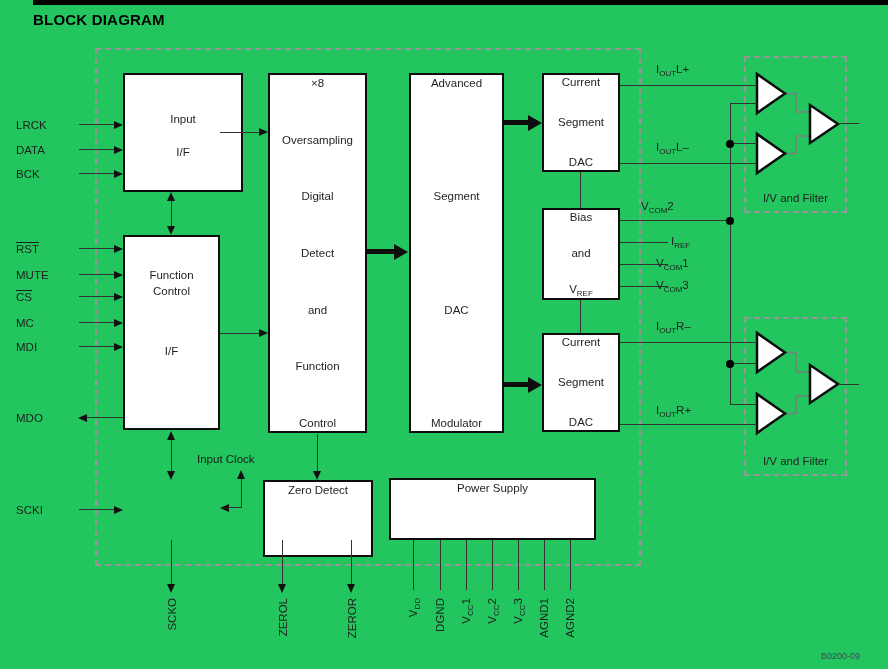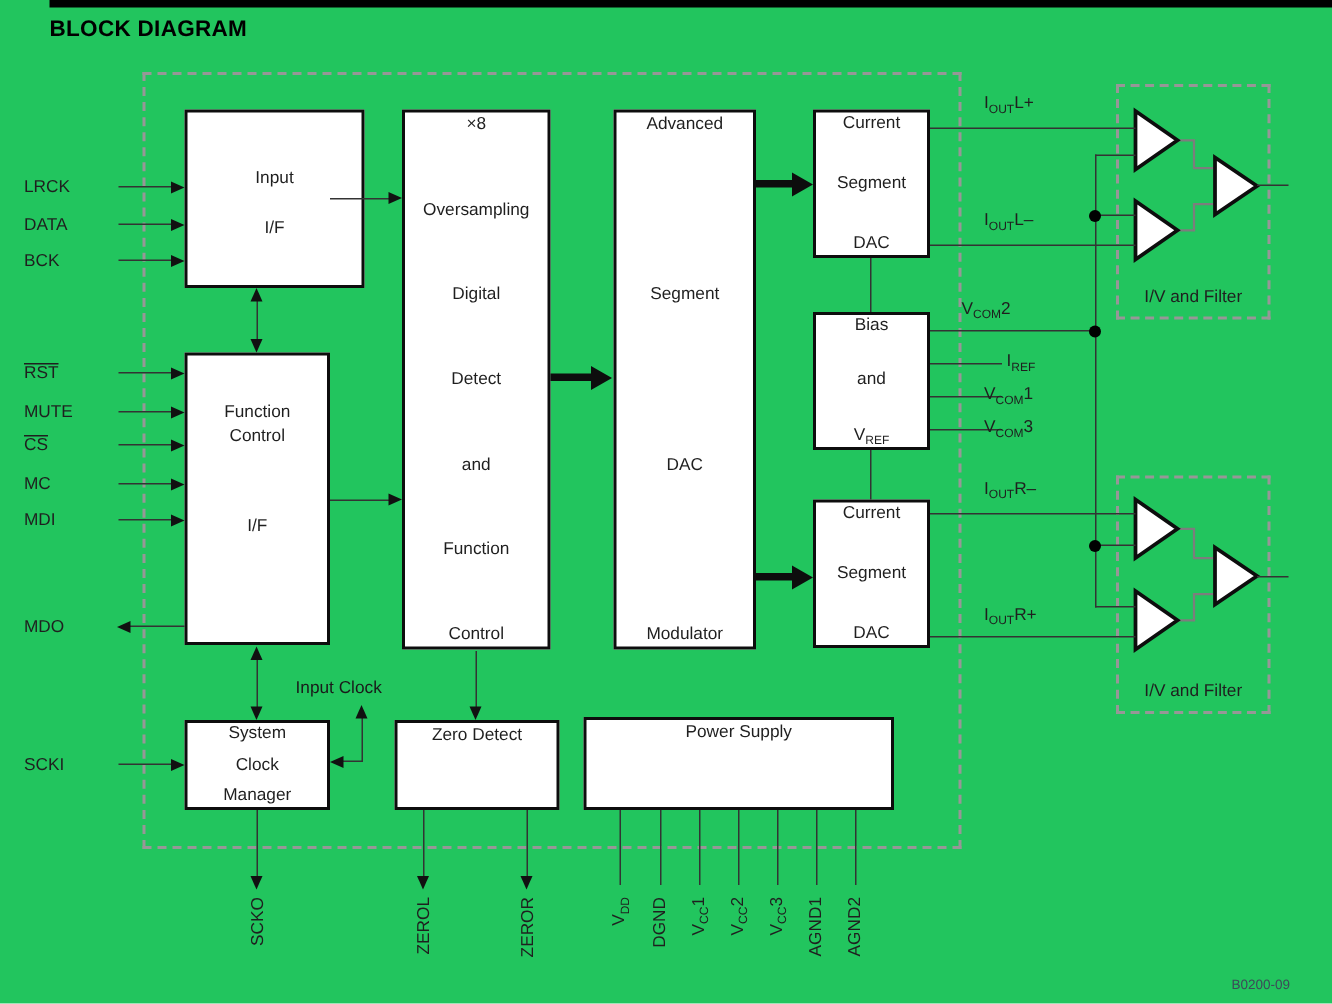--- a/index.html
+++ b/index.html
@@ -77,27 +77,22 @@
     <span>and</span>
     <span><span>V</span><sub>REF</sub></span>
   </div>
 
   <div class="blk flexc" style="left:542px;top:333px;width:78px;height:99px;line-height:15px;">
     <span>Current</span>
     <span>Segment</span>
     <span>DAC</span>
   </div>
 
-  <div class="blk flexc" style="left:123px;top:480px;width:97px;height:60px;line-height:15px;">
-    <span>System</span>
-    <span>Clock</span>
-    <span>Manager</span>
-  </div>
-
-  <div class="blk flexc" style="left:263px;top:480px;width:110px;height:60px;">
+
+  <div class="blk flexc" style="left:263px;top:480px;width:110px;height:77px;">
     <span>Zero Detect</span>
   </div>
 
   <div class="blk flexc" style="left:389px;top:478px;width:207px;height:62px;">
     <span>Power Supply</span>
   </div>
 
   <div class="dashbox" style="left:744px;top:56px;width:103px;height:157px;">
     <svg width="103" height="157" viewBox="0 0 103 157" style="position:absolute;left:-2px;top:-2px;overflow:visible;">
       <path d="M41,37.5 H52 V56 H66 M41,97.5 H52 V80 H66" fill="none" stroke="#7d7d7d" stroke-width="1.5"></path>

